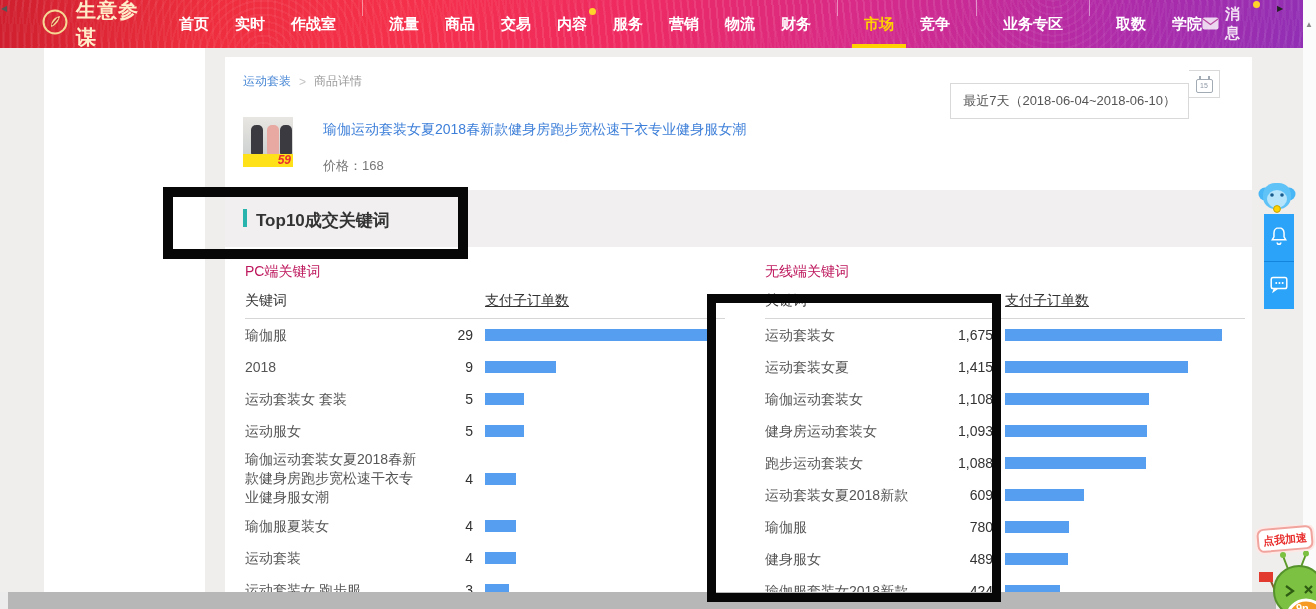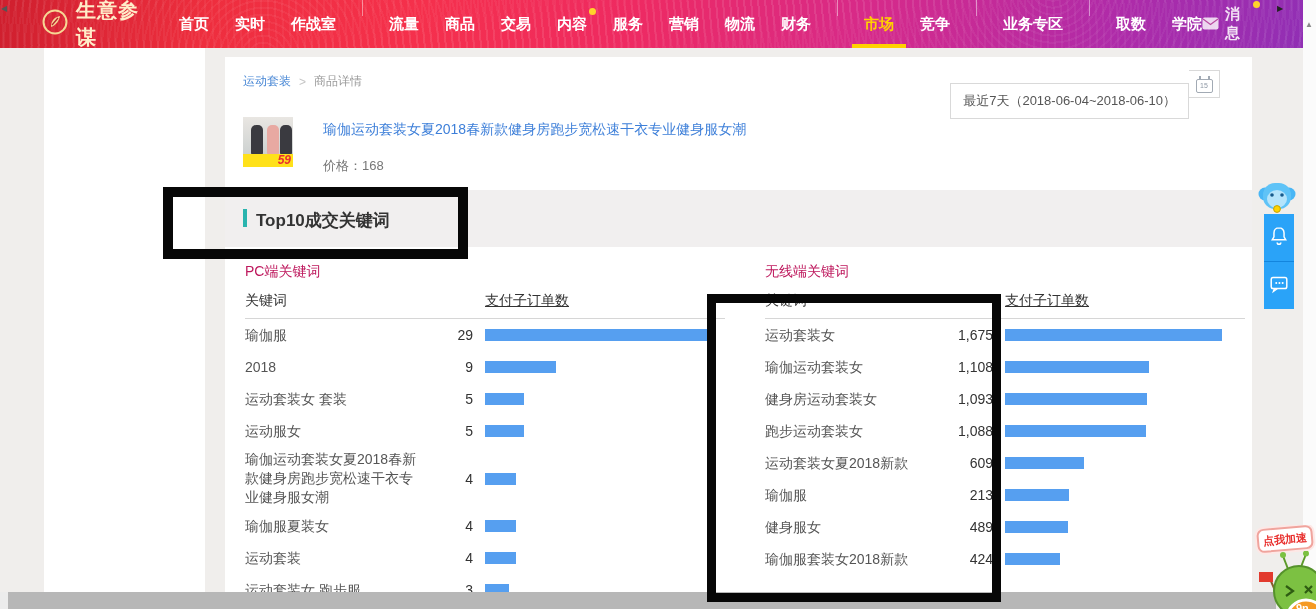--- a/index.html
+++ b/index.html
@@ -253,20 +253,27 @@
         </div>
         <div class="t-body">
             <div class="t-row">
               <div class="t-kw">运动套装女</div>
               <div class="t-val">1,675</div>
               <div class="t-barwrap">
                 <div class="t-bar" style="width: 217px;"></div>
               </div>
             </div>
             <div class="t-row">
+              <div class="t-kw">运动套装女夏</div>
+              <div class="t-val">1,415</div>
+              <div class="t-barwrap">
+                <div class="t-bar" style="width: 183px;"></div>
+              </div>
+            </div>
+            <div class="t-row">
               <div class="t-kw">瑜伽运动套装女</div>
               <div class="t-val">1,108</div>
               <div class="t-barwrap">
                 <div class="t-bar" style="width: 144px;"></div>
               </div>
             </div>
             <div class="t-row">
               <div class="t-kw">健身房运动套装女</div>
               <div class="t-val">1,093</div>
               <div class="t-barwrap">
@@ -282,21 +289,21 @@
             </div>
             <div class="t-row">
               <div class="t-kw">运动套装女夏2018新款</div>
               <div class="t-val">609</div>
               <div class="t-barwrap">
                 <div class="t-bar" style="width: 79px;"></div>
               </div>
             </div>
             <div class="t-row">
               <div class="t-kw">瑜伽服</div>
-              <div class="t-val">213</div>
+              <div class="t-val">780</div>
               <div class="t-barwrap">
                 <div class="t-bar" style="width: 64px;"></div>
               </div>
             </div>
             <div class="t-row">
               <div class="t-kw">健身服女</div>
               <div class="t-val">489</div>
               <div class="t-barwrap">
                 <div class="t-bar" style="width: 63px;"></div>
               </div>

